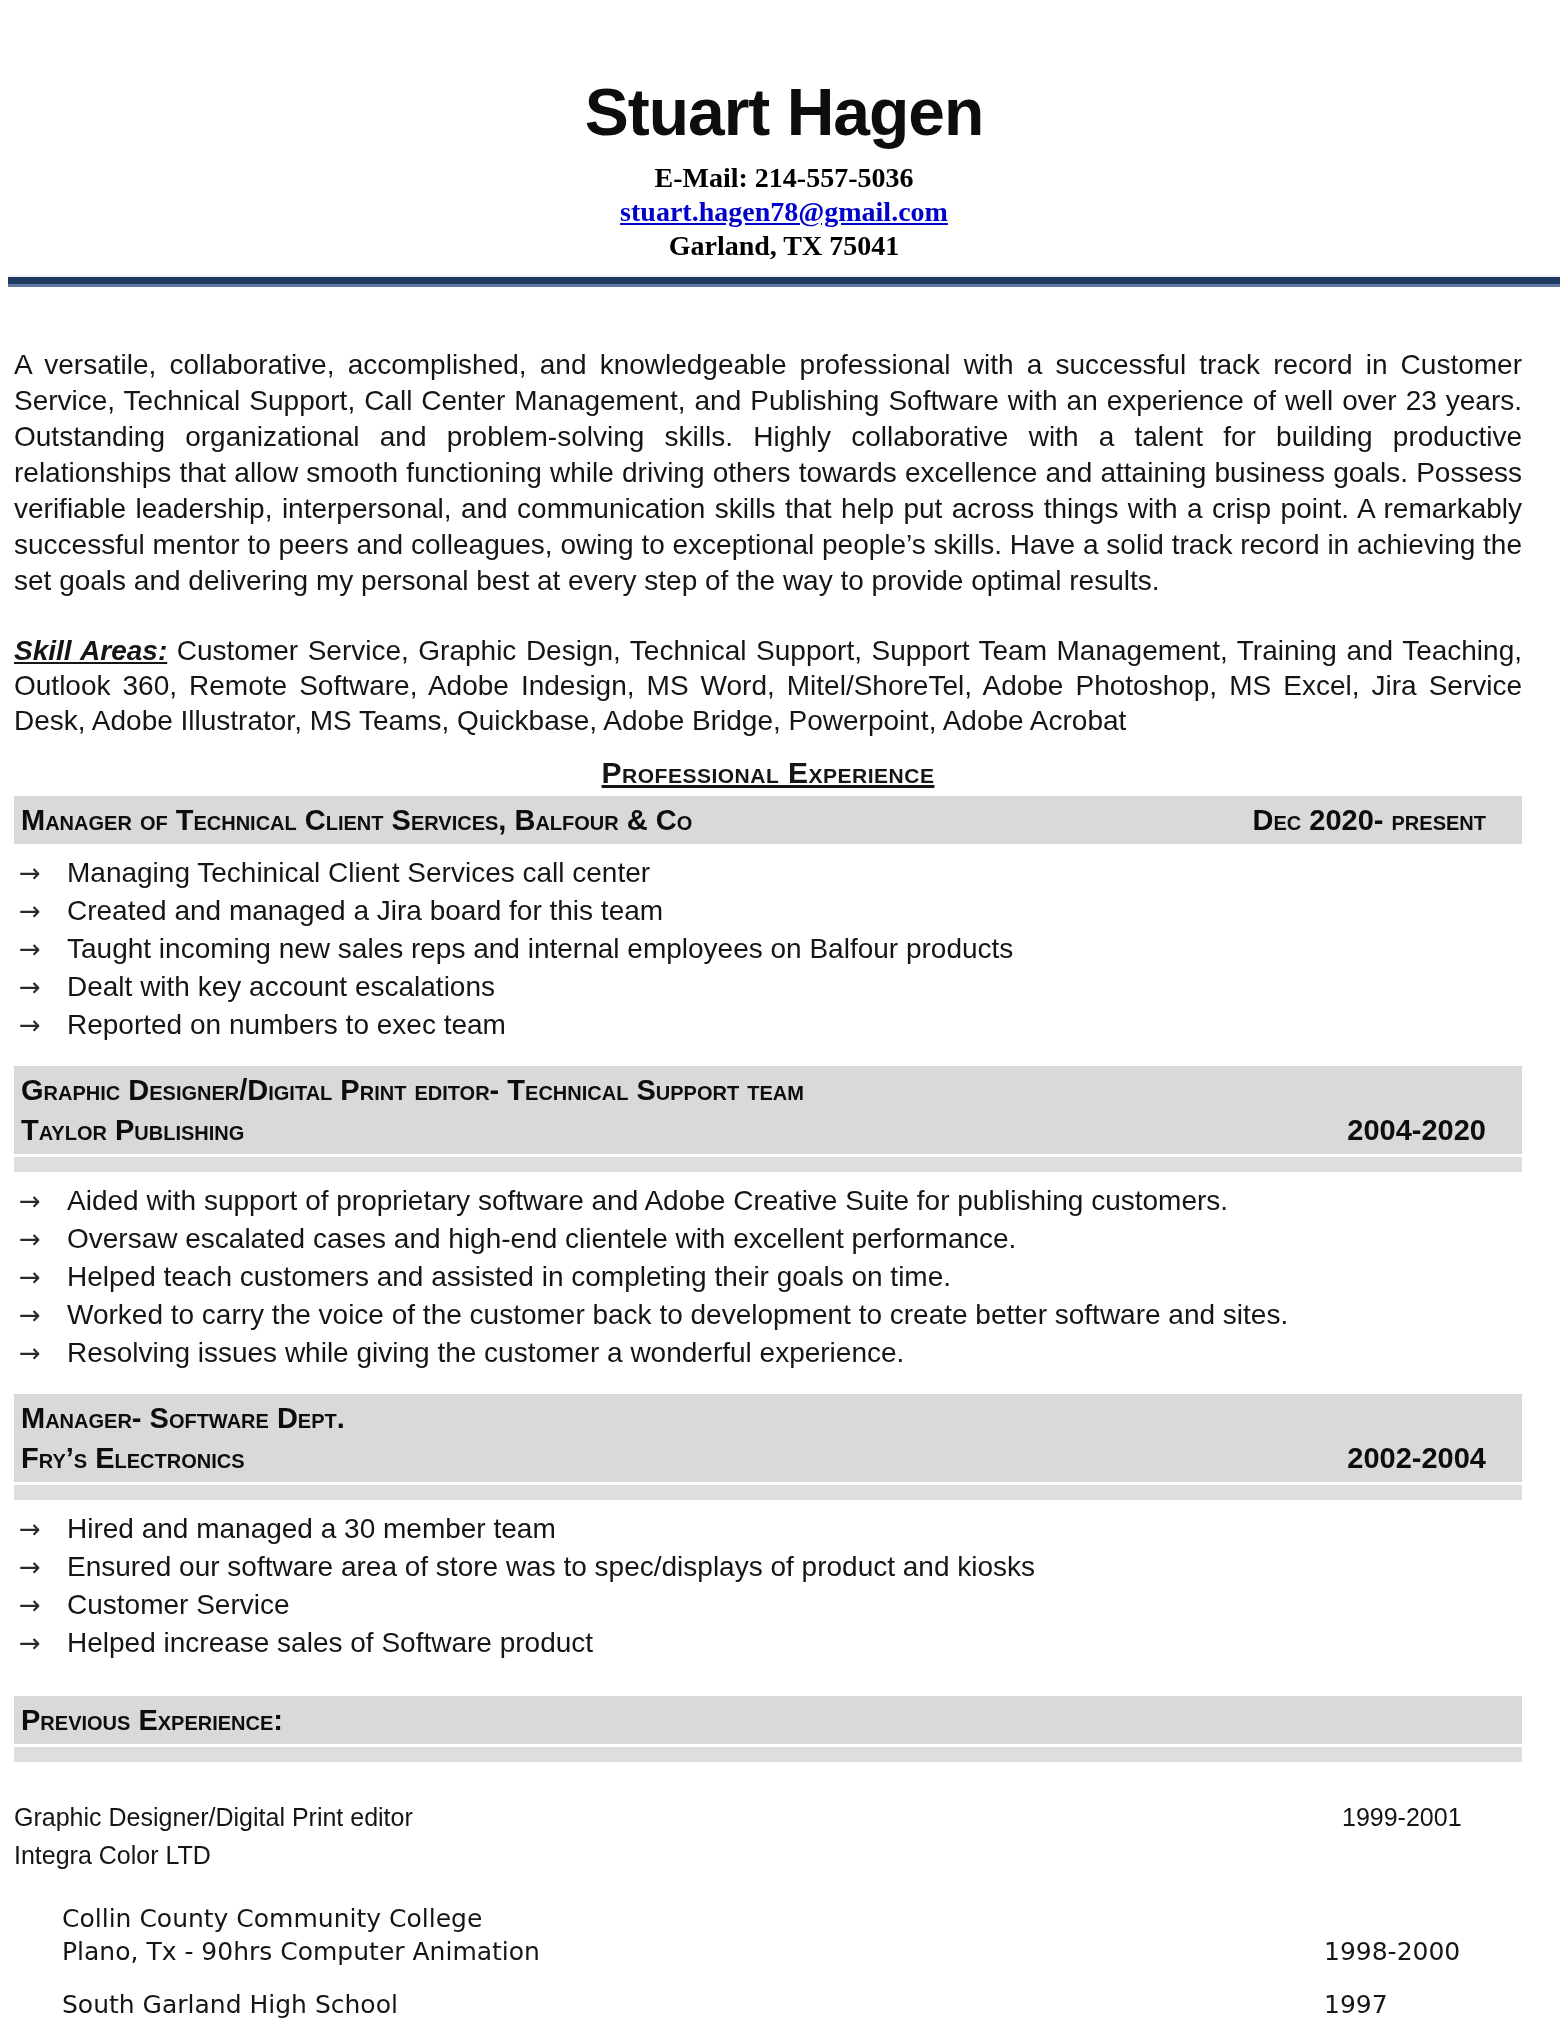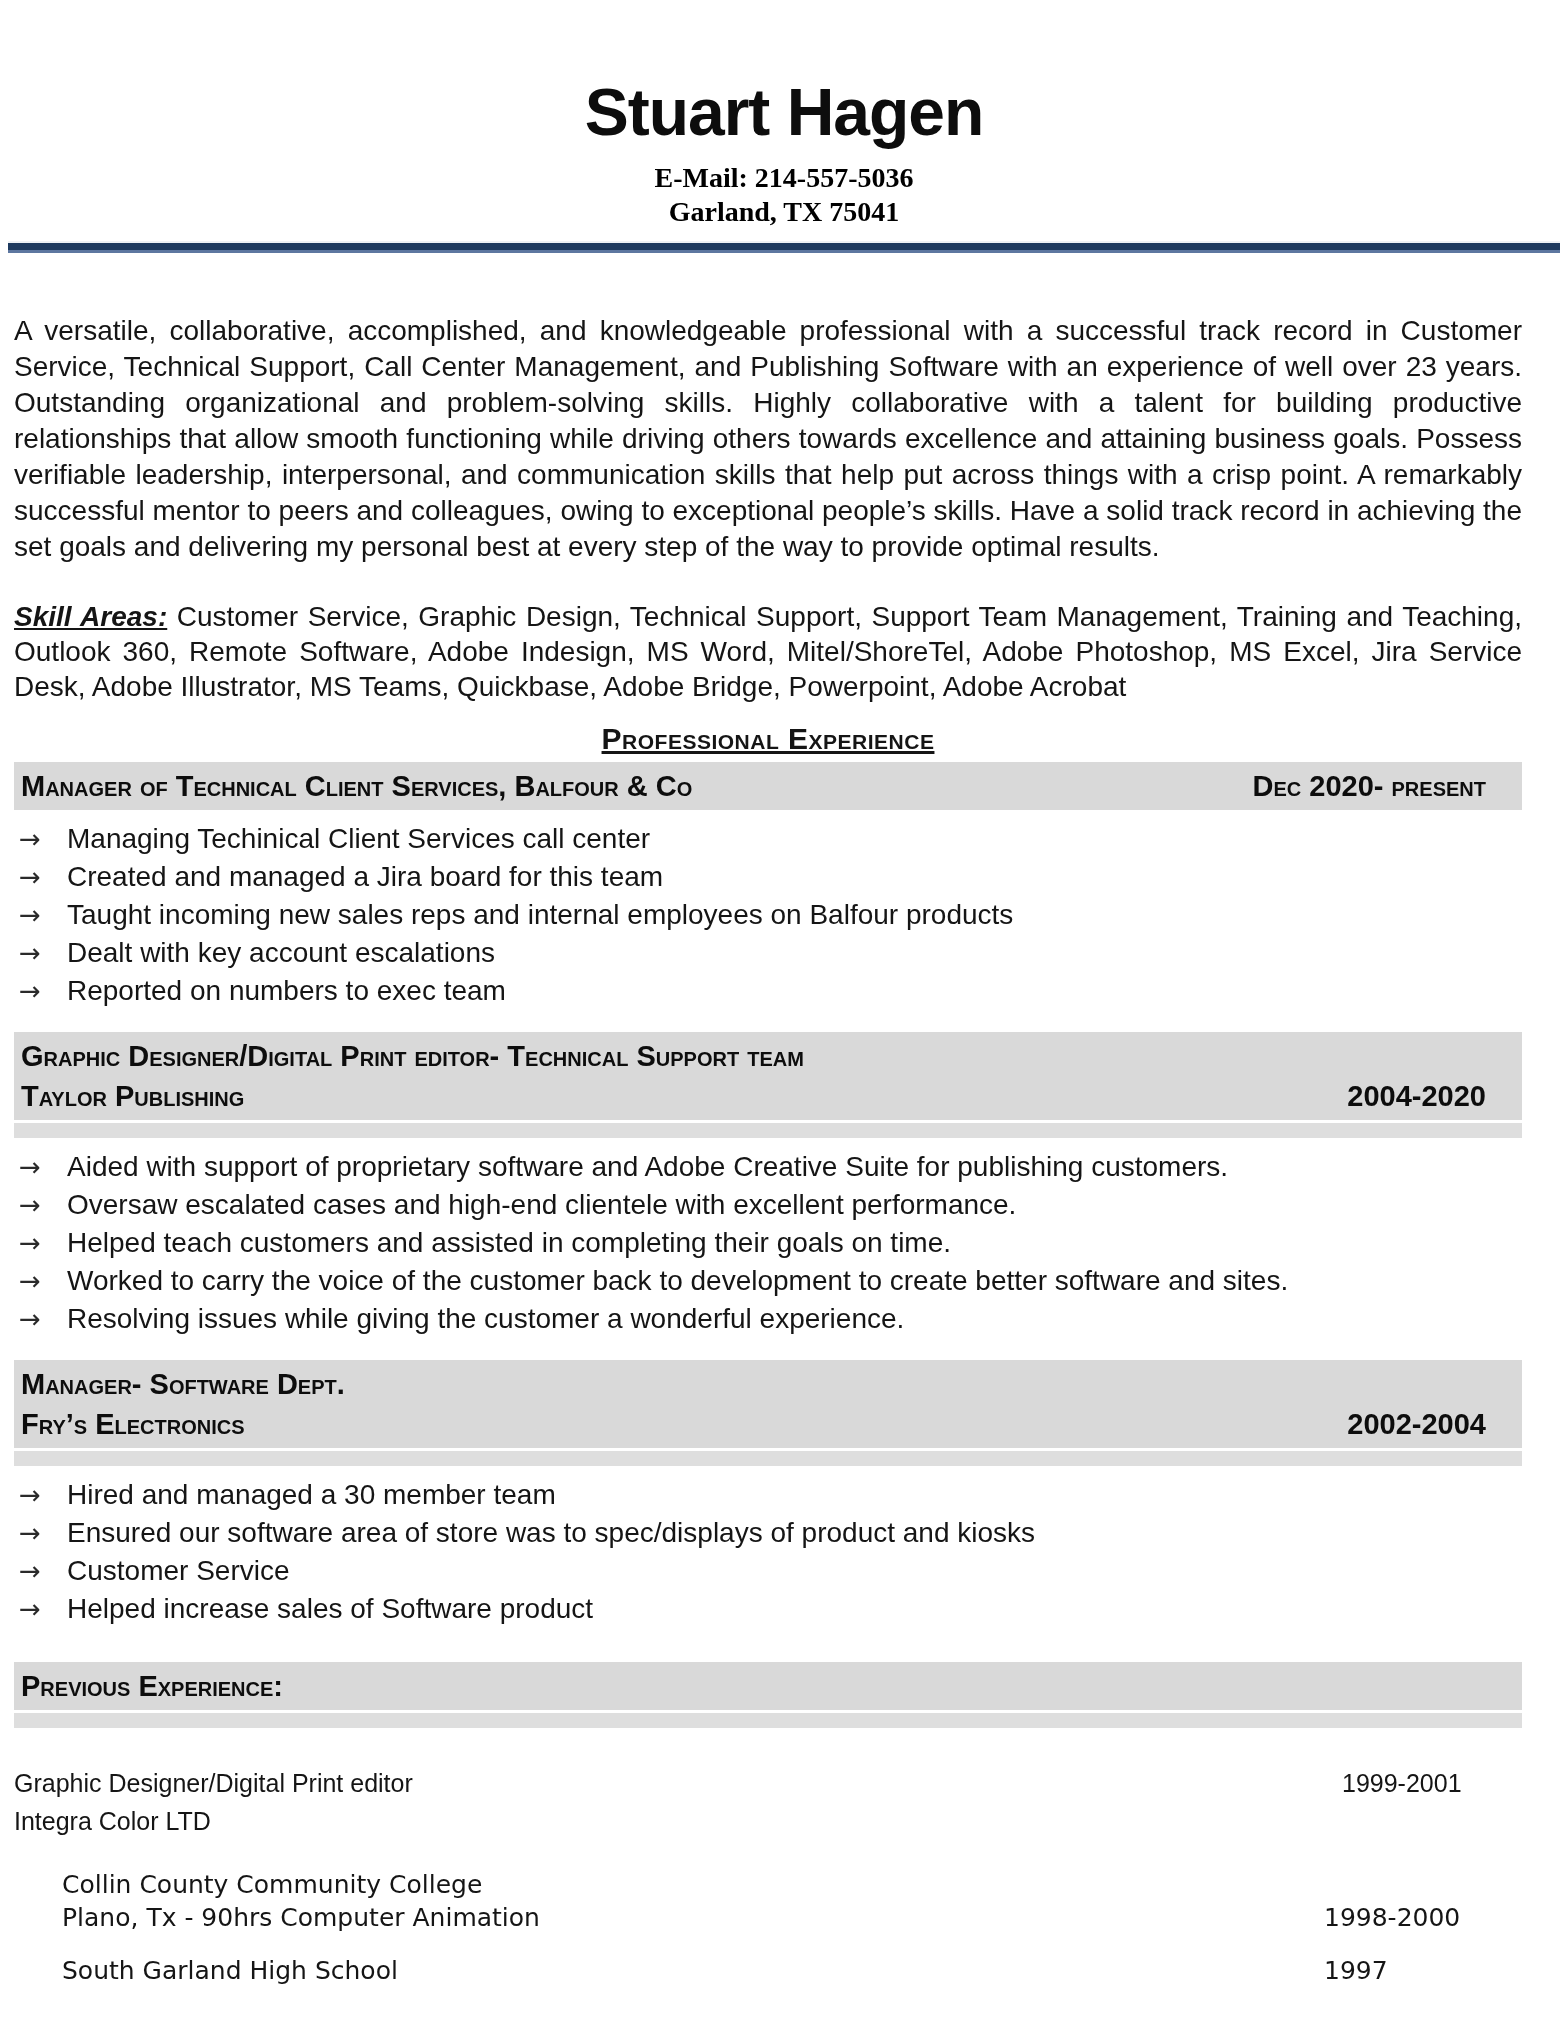--- a/index.html
+++ b/index.html
@@ -85,20 +85,21 @@
 </style>
 </head>
 <body>
 
 <div class="page">
 
   <div class="header">
     <div class="name">Stuart Hagen</div>
     <div class="contact">
       <div>E-Mail: 214-557-5036</div>
+      <div><a class="email-link" href="#">stuart.hagen78@gmail.com</a></div>
       <div>Garland, TX 75041</div>
     </div>
   </div>
   <div class="rule"></div>
 
   <div class="main">
 
     <div class="summary">A versatile, collaborative, accomplished, and knowledgeable professional with a successful track record in Customer Service, Technical Support, Call Center Management, and Publishing Software with an experience of well over 23 years. Outstanding organizational and problem-solving skills. Highly collaborative with a talent for building productive relationships that allow smooth functioning while driving others towards excellence and attaining business goals. Possess verifiable leadership, interpersonal, and communication skills that help put across things with a crisp point. A remarkably successful mentor to peers and colleagues, owing to exceptional people’s skills. Have a solid track record in achieving the set goals and delivering my personal best at every step of the way to provide optimal results.</div>
 
     <div class="skills">

